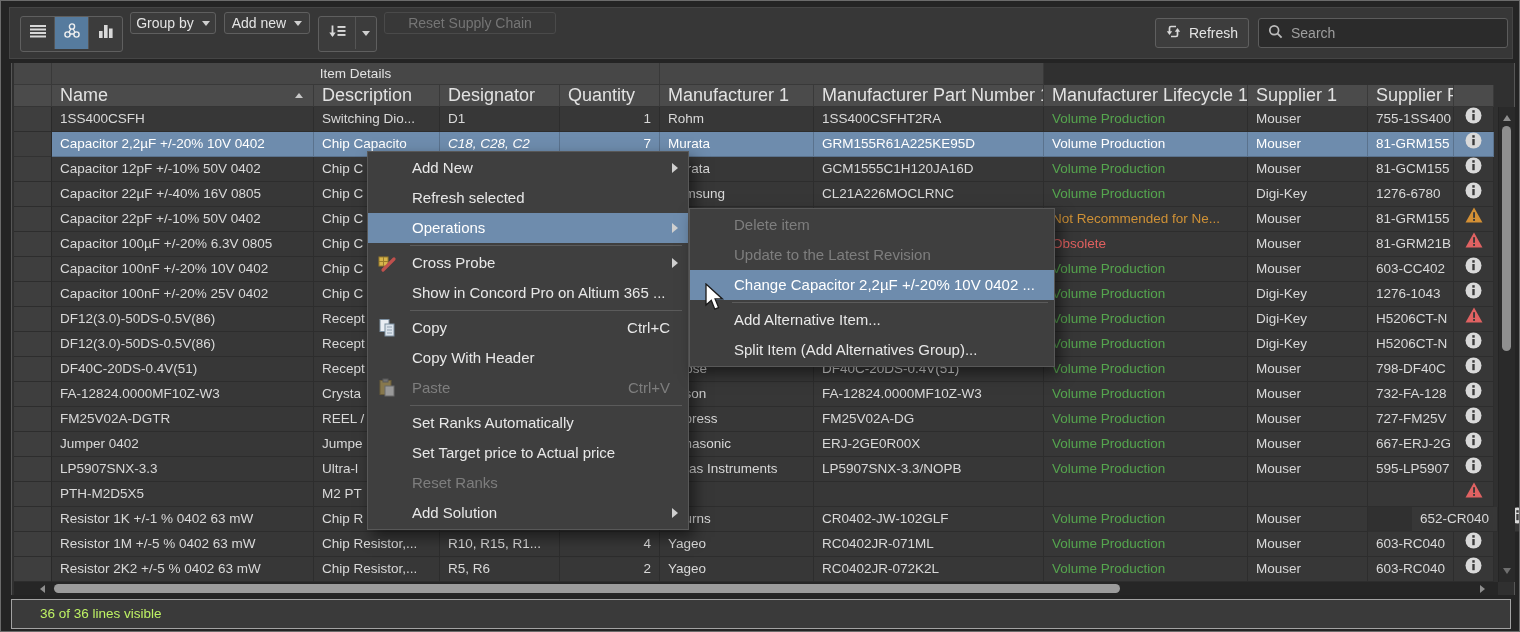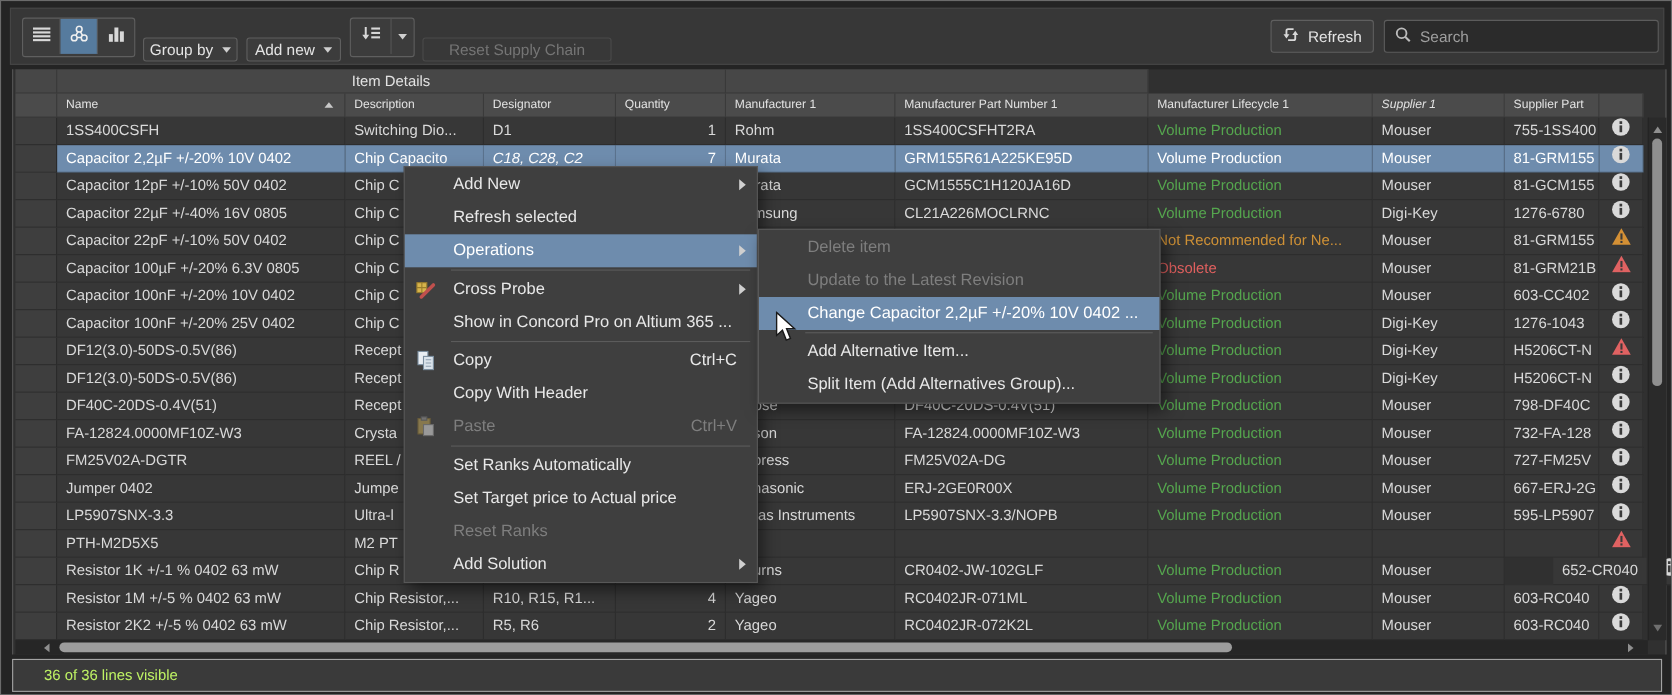--- a/index.html
+++ b/index.html
@@ -1,36 +1,36 @@
 <!DOCTYPE html>
 <html><head>
 <meta charset="utf-8">
 <style>
   html,body{margin:0;padding:0;background:#1a1a1a;font-family:"Liberation Sans","DejaVu Sans",sans-serif;}
   #window{position:relative;width:1520px;height:632px;background:#242424;border:1px solid #6b6b6b;box-sizing:border-box;overflow:hidden;}
 
   
   .toolbar{position:absolute;left:8px;top:6px;width:1504px;height:52px;background:#373737;border:1px solid #454545;box-sizing:border-box;}
-  .tbtn{position:absolute;box-sizing:border-box;top:26px;height:22px;background:#3c3c3c;border:1px solid #5f5f5f;border-radius:3px;color:#e4e4e4;font-size:14px;display:flex;align-items:center;justify-content:center;gap:8px;cursor:default;}
+  .tbtn{position:absolute;box-sizing:border-box;top:4px;height:22px;background:#3c3c3c;border:1px solid #5f5f5f;border-radius:3px;color:#e4e4e4;font-size:14px;display:flex;align-items:center;justify-content:center;gap:8px;cursor:default;}
   .tbtn.disabled{color:#757575;border-color:#4a4a4a;background:#383838;}
   .tgroup{position:absolute;top:8px;height:34px;display:flex;border:1px solid #5f5f5f;border-radius:3px;overflow:hidden;background:#3c3c3c;}
   .tseg{width:33px;height:32px;display:flex;align-items:center;justify-content:center;border-right:1px solid #555;}
   .tseg:last-child{border-right:none;}
   .tseg.active{background:#567b9e;}
   .caret{width:0;height:0;border-left:4px solid transparent;border-right:4px solid transparent;border-top:5px solid #cfcfcf;}
   .refresh-btn{left:1145px;top:10px;height:30px;width:94px;background:#3d3d3d;}
   .searchbox{position:absolute;left:1248px;top:10px;width:250px;height:30px;background:#2b2b2b;border:1px solid #5c5c5c;border-radius:3px;box-sizing:border-box;display:flex;align-items:center;gap:8px;padding-left:9px;color:#9f9f9f;font-size:14px;}
 
   
   .grid{position:absolute;left:10px;top:62px;width:1504px;height:532px;background:#303030;border-left:1px solid #565656;border-right:1px solid #565656;box-sizing:border-box;}
   .gh-row,.ch-row{position:absolute;left:2px;display:flex;height:22px;}
   .gh-row{top:0;}
   .ch-row{top:22px;}
   .gh-cell{box-sizing:border-box;background:#474747;border-right:1px solid #393939;border-bottom:1px solid #393939;color:#e2e2e2;font-size:13.5px;line-height:21px;text-align:center;overflow:hidden;white-space:nowrap;}
-  .ch-cell{box-sizing:border-box;background:#4b4b4b;border-right:1px solid #3a3a3a;border-bottom:1px solid #353535;color:#e2e2e2;font-size:11px;line-height:21px;padding-left:8px;overflow:hidden;white-space:nowrap;position:relative;}
+  .ch-cell{box-sizing:border-box;background:#4b4b4b;border-right:1px solid #3a3a3a;border-bottom:1px solid #353535;color:#e2e2e2;font-size:18px;line-height:21px;padding-left:8px;overflow:hidden;white-space:nowrap;position:relative;}
   .sort-asc{position:absolute;right:10px;top:8px;width:0;height:0;border-left:4.5px solid transparent;border-right:4.5px solid transparent;border-bottom:5.5px solid #c8c8c8;}
   .gbody{position:absolute;left:2px;top:44px;}
   .grow{display:flex;height:25px;}
   .gcell{box-sizing:border-box;background:#373737;border-right:1px solid #2d2d2d;border-bottom:1px solid #2d2d2d;color:#d9d9d9;font-size:13.5px;line-height:24px;padding:0 8px;overflow:hidden;white-space:nowrap;}
   .c-rownum{background:#3e3e3e;color:#cfcfcf;text-align:right;border-right:1px solid #292929;}
   .c-qty{text-align:right;}
   .c-info{padding:0;display:flex;align-items:center;justify-content:center;}
   .lc-ok{color:#55a54e;}
   .lc-nrnd{color:#cf9136;}
   .lc-obsolete{color:#e0605f;}
@@ -167,21 +167,21 @@
       </div>
     <div class="ch-row">
         <div class="ch-cell" style="width: 38px;"></div>
         <div class="ch-cell" style="width: 262px;">Name<span class="sort-asc"></span></div>
         <div class="ch-cell" style="width: 126px;">Description</div>
         <div class="ch-cell" style="width: 120px;">Designator</div>
         <div class="ch-cell" style="width: 100px;">Quantity</div>
         <div class="ch-cell" style="width: 154px;">Manufacturer 1</div>
         <div class="ch-cell" style="width: 230px;">Manufacturer Part Number 1</div>
         <div class="ch-cell" style="width: 204px;">Manufacturer Lifecycle 1</div>
-        <div class="ch-cell" style="width: 120px; font-style: italic;">Supplier 1</div>
+        <div class="ch-cell" style="width: 120px;">Supplier 1</div>
         <div class="ch-cell" style="width: 86px;">Supplier Part</div>
         <div class="ch-cell" style="width: 40px;"></div>
       </div>
     <div class="gbody">
         <div class="grow">
           <div class="gcell c-rownum" style="width: 38px;"></div>
           <div class="gcell c-name" style="width: 262px;">1SS400CSFH</div>
           <div class="gcell c-desc" style="width: 126px;">Switching Dio...</div>
           <div class="gcell c-desig" style="width: 120px;">D1</div>
           <div class="gcell c-qty" style="width: 100px;">1</div>

